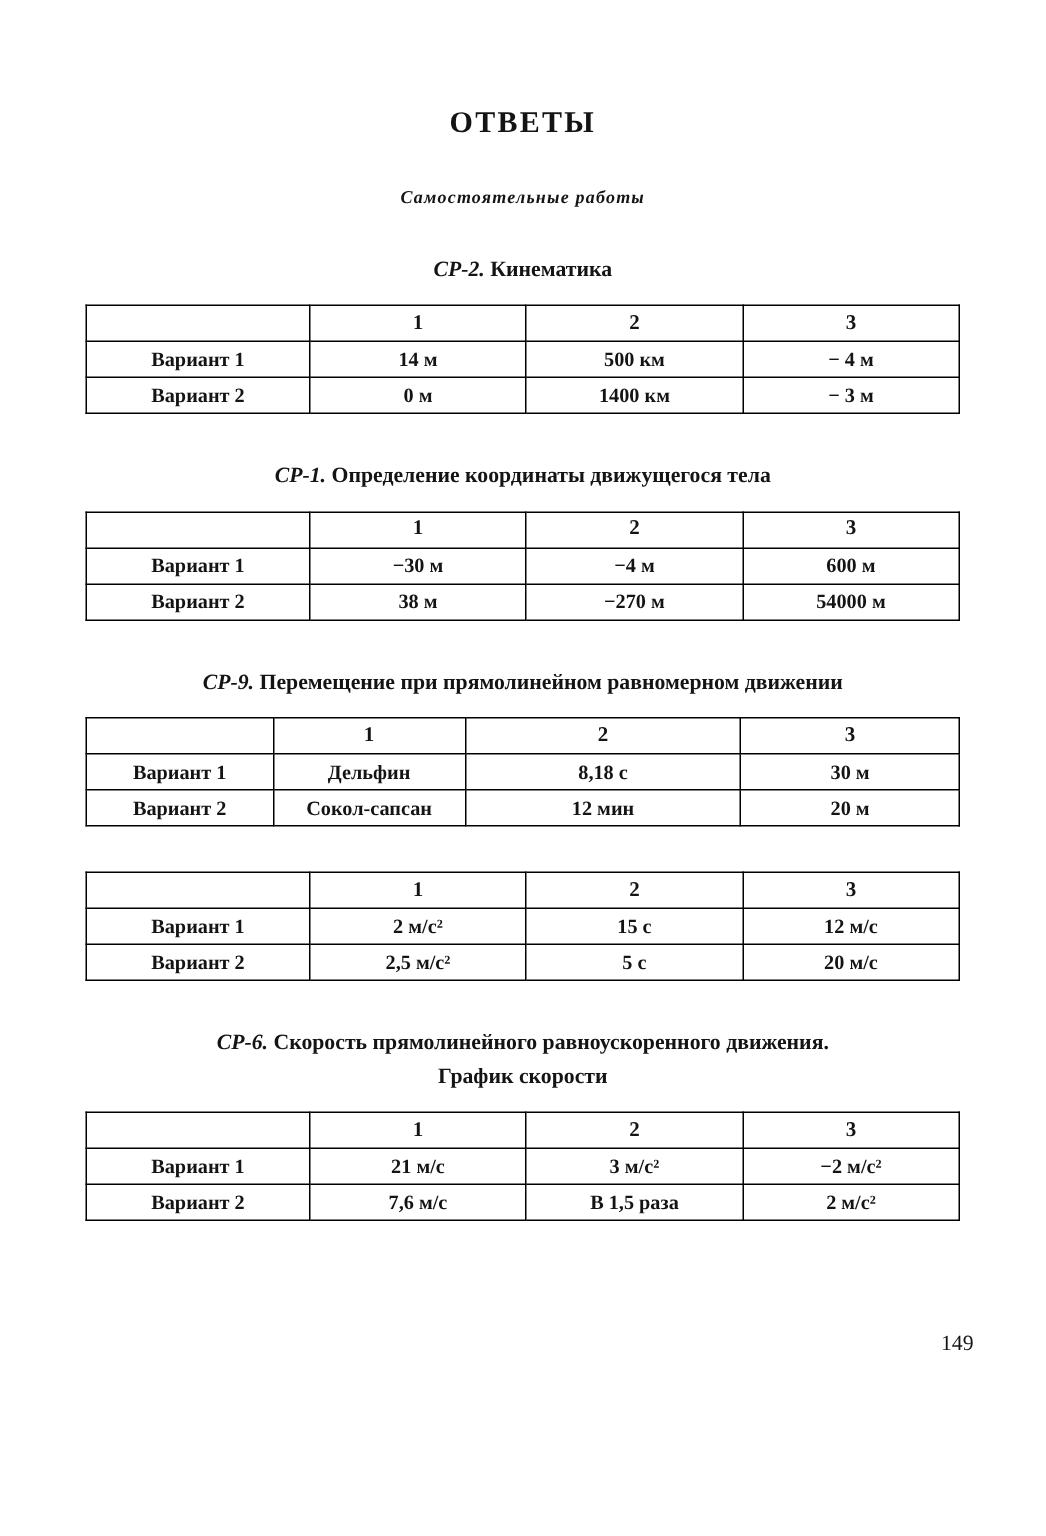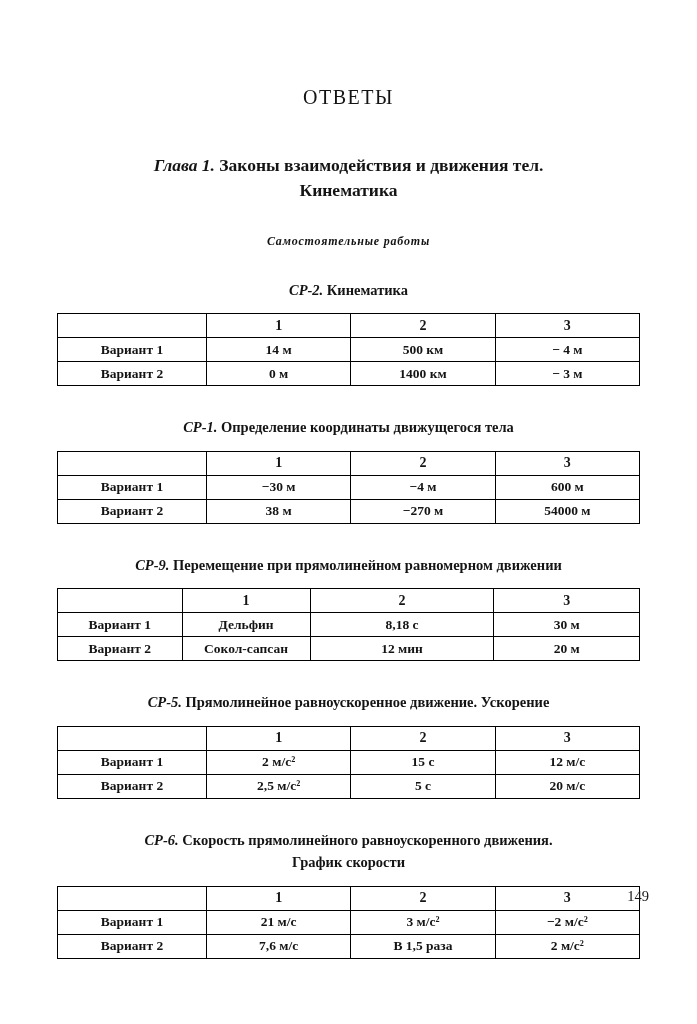--- a/index.html
+++ b/index.html
@@ -9,25 +9,25 @@
     height: 1024px;
     background: #ffffff;
     font-family: "Liberation Serif", "DejaVu Serif", serif;
     color: #141414;
     overflow: hidden;
     box-sizing: border-box;
   }
   .content { padding: 0 57px; }
 
   h1.main-title {
-    margin: 16px;
+    margin: 1px;
     padding-top: 70px;
     text-align: center;
     font-size: 20px;
-    font-weight: normal;
+    font-weight: bold;
     letter-spacing: 1.5px;
   }
   h2.chapter {
     margin: 44px 20px 0 20px;
     text-align: center;
     font-size: 17.5px;
     font-weight: bold;
     line-height: 1.45;
   }
   h2.chapter em { font-style: italic; }
@@ -88,27 +88,20 @@
     top: 888px;
     font-size: 14.5px;
   }
 </style>
 </head>
 <body>
 
 <div class="page">
   <h1 class="main-title">ОТВЕТЫ</h1>
 
-  <h2 class="chapter">
-    <span class="block-line">
-      <em>Глава 1.</em>
-      <span>Законы взаимодействия и движения тел.</span>
-    </span>
-    <span class="block-line">Кинематика</span>
-  </h2>
 
   <h3 class="subtitle">Самостоятельные работы</h3>
 
   <div class="content">
 
     <section class="table-section">
       <h4 class="table-title">
         <em>СР-2.</em>
         <span>Кинематика</span>
       </h4>
@@ -206,24 +199,20 @@
           <td class="row-label">Вариант 2</td>
           <td>Сокол-сапсан</td>
           <td>12 мин</td>
           <td>20 м</td>
         </tr>
       </tbody>
         </table>
     </section>
 
     <section class="table-section">
-      <h4 class="table-title">
-        <em>СР-5.</em>
-        <span>Прямолинейное равноускоренное движение. Ускорение</span>
-      </h4>
       <table class="answers">
         <colgroup>
             <col class="c-label">
             <col class="c-eq">
             <col class="c-eq">
             <col class="c-eq">
           </colgroup>
         <tbody>
             <tr>
           <th></th>

